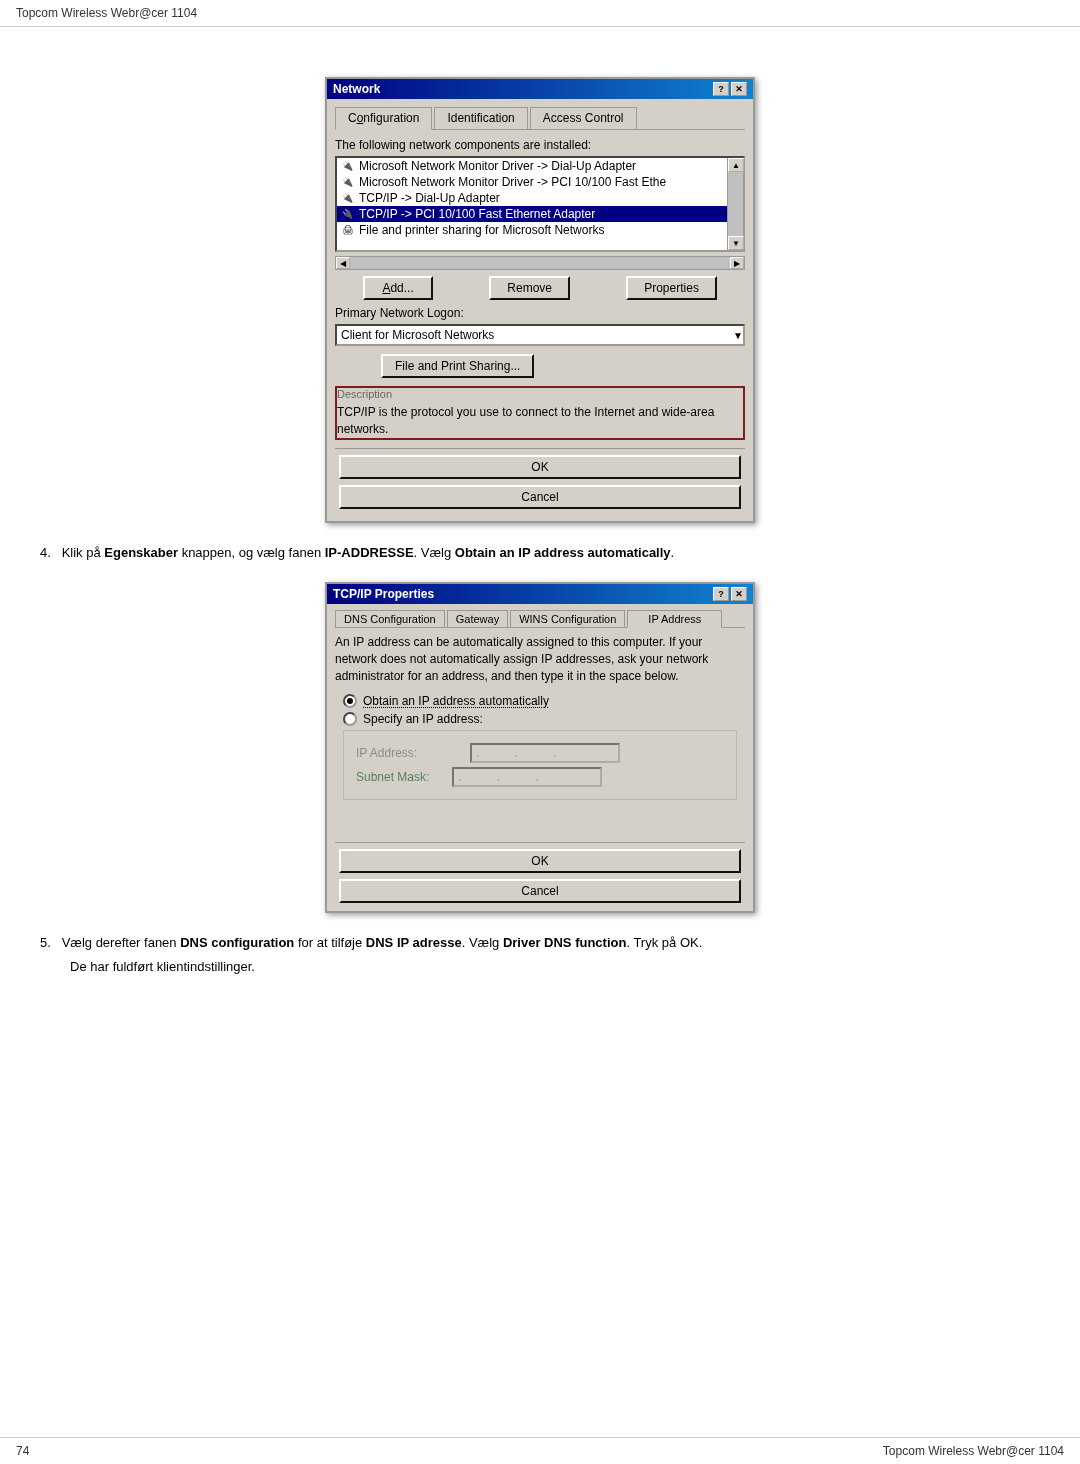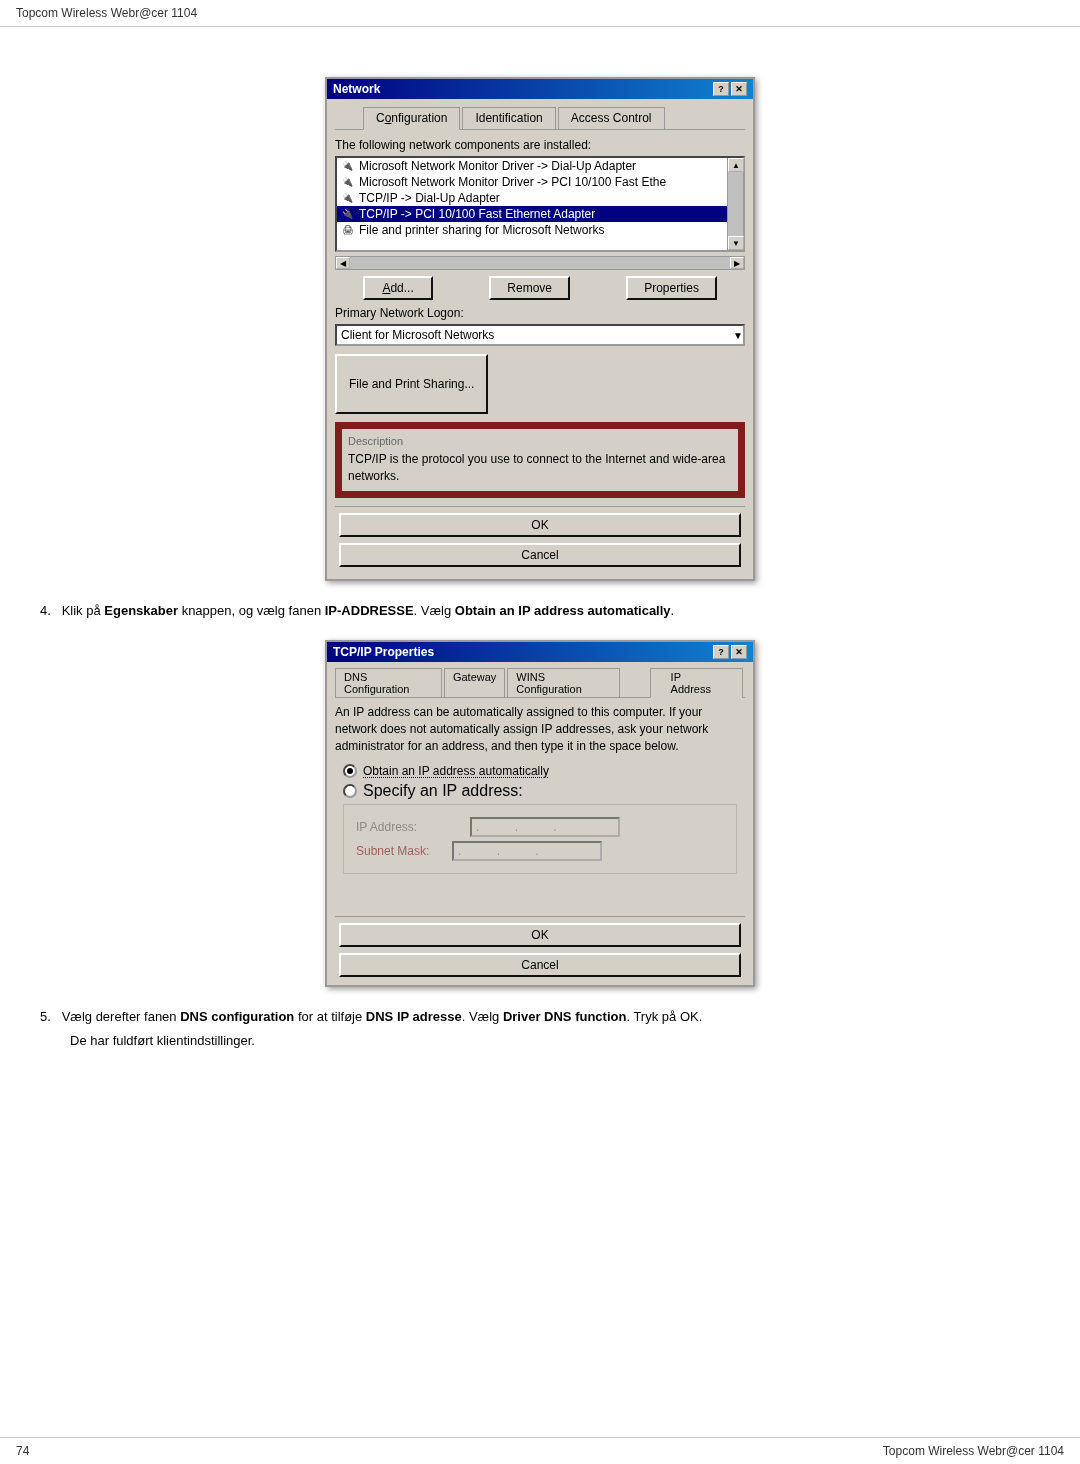--- a/index.html
+++ b/index.html
@@ -99,21 +99,20 @@
       margin-right: 2px;
       position: relative;
     }
 
     .tab.active {
       background: #d4d0c8;
       border-bottom: 1px solid #d4d0c8;
       z-index: 1;
       margin-bottom: -1px;
       padding-bottom: 4px;
-      margin-left: 28px;
     }
 
     .listbox-item {
       padding: 1px 4px;
       display: flex;
       align-items: center;
       gap: 4px;
       white-space: nowrap;
       overflow: hidden;
       text-overflow: ellipsis;
@@ -306,27 +305,27 @@
       </div>
       <div class="select-wrapper">
         <select class="win-select">
           <option>Client for Microsoft Networks</option>
         </select>
         <span class="select-arrow">▼</span>
       </div>
 
       
       <div style="margin: 8px 0;">
-        <button class="win-btn" style="padding: 21px 12px;">
+        <button class="win-btn" style="padding: 3px 12px; margin-left: 46px;">
           <span>File and Print Sharing...</span>
         </button>
       </div>
 
       
-      <div style="border:7px solid #7f1d1d; padding:6px; font-size:12px;">
+      <div style="border:2px solid #7f1d1d; font-size:12px;">
         <div style="font-size:11px; color:#666; margin-bottom:4px;">Description</div>
         <div style="font-size:12px; line-height:1.4;">TCP/IP is the protocol you use to connect to the Internet and wide-area networks.</div>
       </div>
 
       
       <div class="btn-row">
         <button class="win-btn">
           <span>OK</span>
         </button>
         <button class="win-btn">
@@ -363,35 +362,35 @@
       <div style="margin: 8px 0 4px 8px;">
         <label style="display:flex; align-items:center; gap:6px; font-size:12px; cursor:pointer;">
           <span style="width:14px; height:14px; border-radius:50%; border:2px inset #999; background:white; display:inline-flex; align-items:center; justify-content:center;">
             <span style="width:6px; height:6px; border-radius:50%; background:#000; display:block;"></span>
           </span>
           <span style="text-decoration:underline; text-decoration-style:dotted;">Obtain an IP address automatically</span>
         </label>
       </div>
 
       <div style="margin: 4px 0 4px 8px;">
-        <label style="display:flex; align-items:center; gap:6px; font-size:16px; cursor:pointer;">
+        <label style="display:flex; align-items:center; gap:6px; font-size:12px; cursor:pointer;">
           <span style="width:14px; height:14px; border-radius:50%; border:2px inset #999; background:white; display:inline-flex; align-items:center; justify-content:center;"></span>
           <span>Specify an IP address:</span>
         </label>
       </div>
 
       <div style="border:1px solid #aaa; padding:8px 12px; margin: 4px 8px; opacity:0.65;">
         <div style="display:flex; align-items:center; margin: 4px 0; gap:24px;">
           <span style="width:90px; font-size:12px; color:#666;">IP Address:</span>
           <div style="border:2px inset #999; background:#d4d0c8; width:150px; height:20px; display:flex; align-items:center; padding:0 4px; font-size:12px; color:#888;">
             <span style="letter-spacing:16px; color:#777;">. . .</span>
           </div>
         </div>
         <div style="display:flex; align-items:center; margin: 4px 0; gap:6px;">
-          <span style="width:90px; font-size:12px; color:#7f1d1d;">Subnet Mask:</span>
+          <span style="width:90px; font-size:12px; color:#14532d;">Subnet Mask:</span>
           <div style="border:2px inset #999; background:#d4d0c8; width:150px; height:20px; display:flex; align-items:center; padding:0 4px; font-size:12px; color:#888;">
             <span style="letter-spacing:16px; color:#777;">. . .</span>
           </div>
         </div>
       </div>
 
       <div style="height: 30px;"></div>
 
       <div class="btn-row">
         <button class="win-btn">

